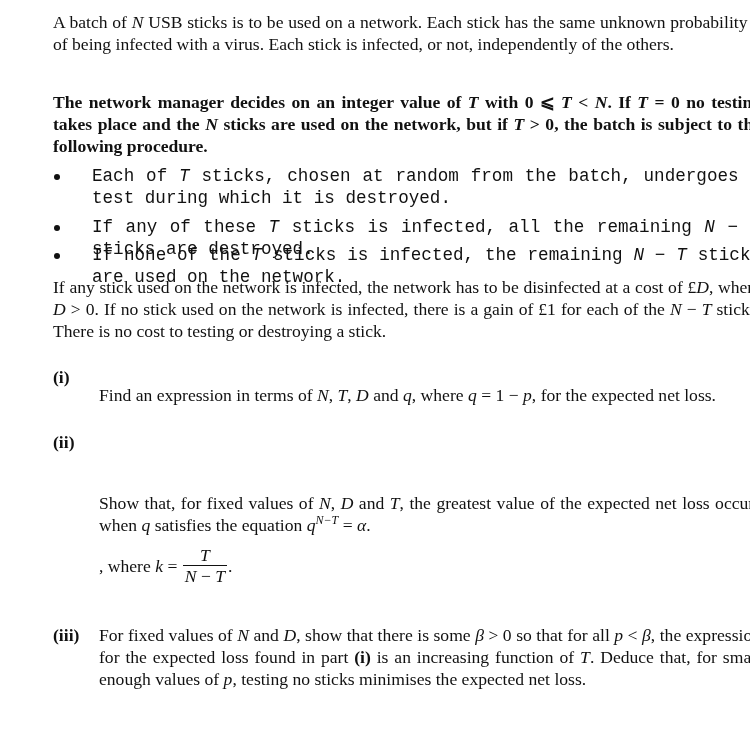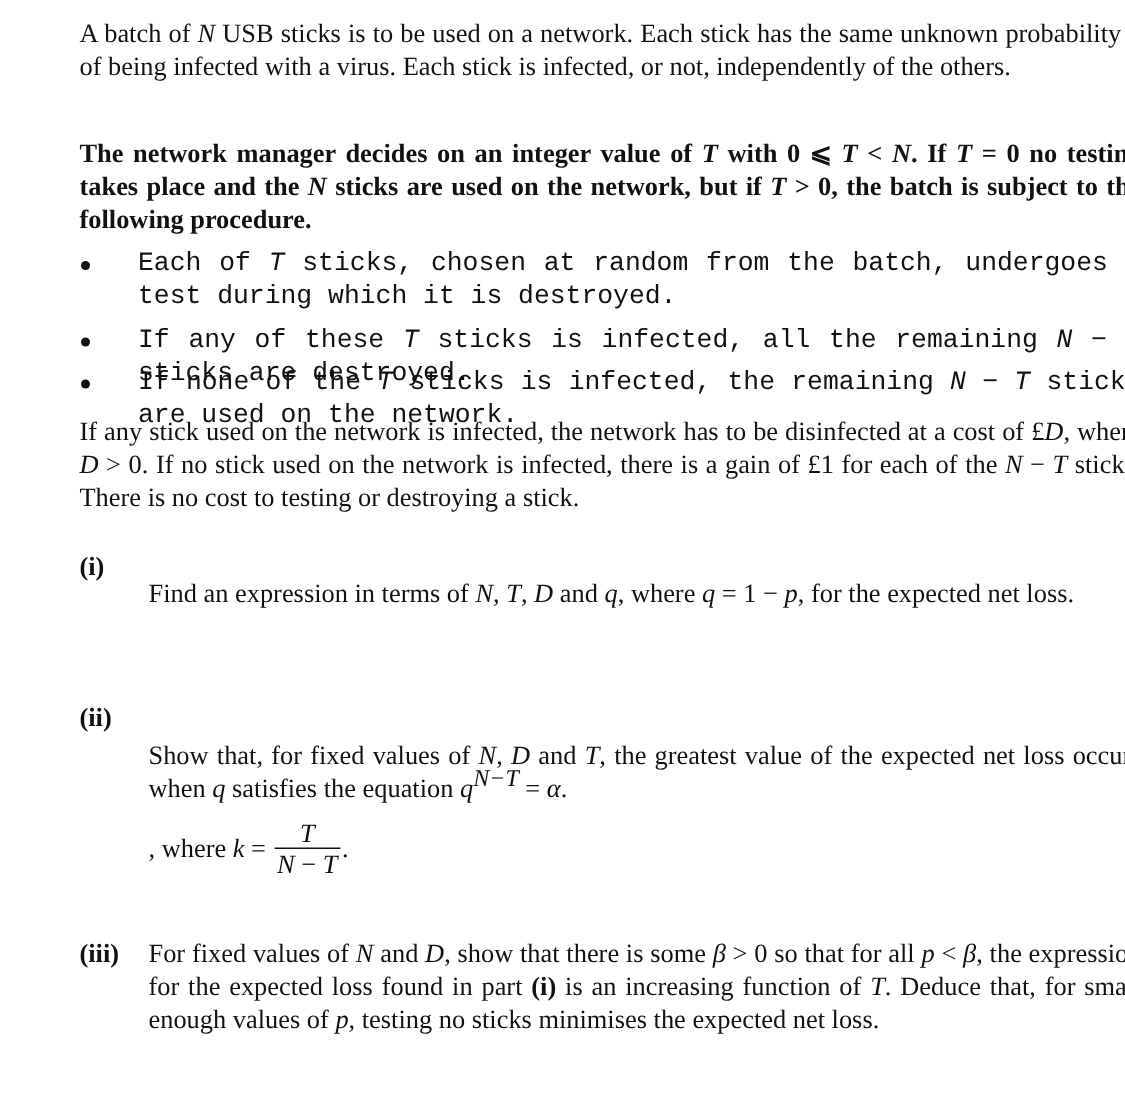--- a/index.html
+++ b/index.html
@@ -13,21 +13,21 @@
   .m { font-style: italic; }
   .bullet-row { position: absolute; left: 10px; width: 708px; }
   .bullet { position: absolute; left: 0; top: 0; width: 10px; }
   .bullet::before { content: ""; position: absolute; left: 1px; top: 9px; width: 6px; height: 6px; border-radius: 50%; background: #111; }
   .bullet-text { position: absolute; left: 39px; width: 669px; text-align: justify; font-family: Liberation Mono, monospace; }
   .part-label { position: absolute; left: 10px; font-weight: bold; }
   .part-body { position: absolute; left: 56px; width: 662px; text-align: justify; }
   .frac { display: inline-block; vertical-align: middle; text-align: center; position: relative; margin: 0 1px; }
   .frac .num { display: block; padding: 0 2px; line-height: 20px; }
   .frac .den { display: block; padding: 0 2px; border-top: 1px solid #111; line-height: 20px; }
-  sup { font-size: 16px; line-height: 0; }
+  sup { font-size: 12px; line-height: 0; }
 </style>
 </head>
 <body>
 
 <div class="page">
 
   <div class="para" style="top:11px;">
     A batch of <span class="m">N</span> USB sticks is to be used on a network. Each stick has the same unknown probability <span class="m">p</span> of being infected with a virus. Each stick is infected, or not, independently of the others.
   </div>
 
@@ -61,21 +61,21 @@
 
   <div class="para" style="top:276px;">
     If any stick used on the network is infected, the network has to be disinfected at a cost of £<span class="m">D</span>, where <span class="m">D</span> &gt; 0. If no stick used on the network is infected, there is a gain of £1 for each of the <span class="m">N</span> − <span class="m">T</span> sticks. There is no cost to testing or destroying a stick.
   </div>
 
   <div class="part-label" style="top:366px;">(i)</div>
   <div class="part-body" style="top:384px;">
     Find an expression in terms of <span class="m">N</span>, <span class="m">T</span>, <span class="m">D</span> and <span class="m">q</span>, where <span class="m">q</span> = 1 − <span class="m">p</span>, for the expected net loss.
   </div>
 
-  <div class="part-label" style="top:467px;font-family:Liberation Serif, serif;">(ii)</div>
+  <div class="part-label" style="top:431px;font-family:Liberation Serif, serif;">(ii)</div>
 
   <div class="part-body" style="top:492px;">
     Show that, for fixed values of <span class="m">N</span>, <span class="m">D</span> and <span class="m">T</span>, the greatest value of the expected net loss occurs when <span class="m">q</span> satisfies the equation <span class="m">q</span><sup class="m">N−T</sup> = <span class="m">α</span>.
   </div>
 
   <div class="part-body" style="top:545px; line-height:20px;">
     <span style="vertical-align:middle;">, where <span class="m">k</span> =</span>
     <span class="frac">
       <span class="num m">T</span>
       <span class="den"><span class="m">N</span> − <span class="m">T</span></span>

